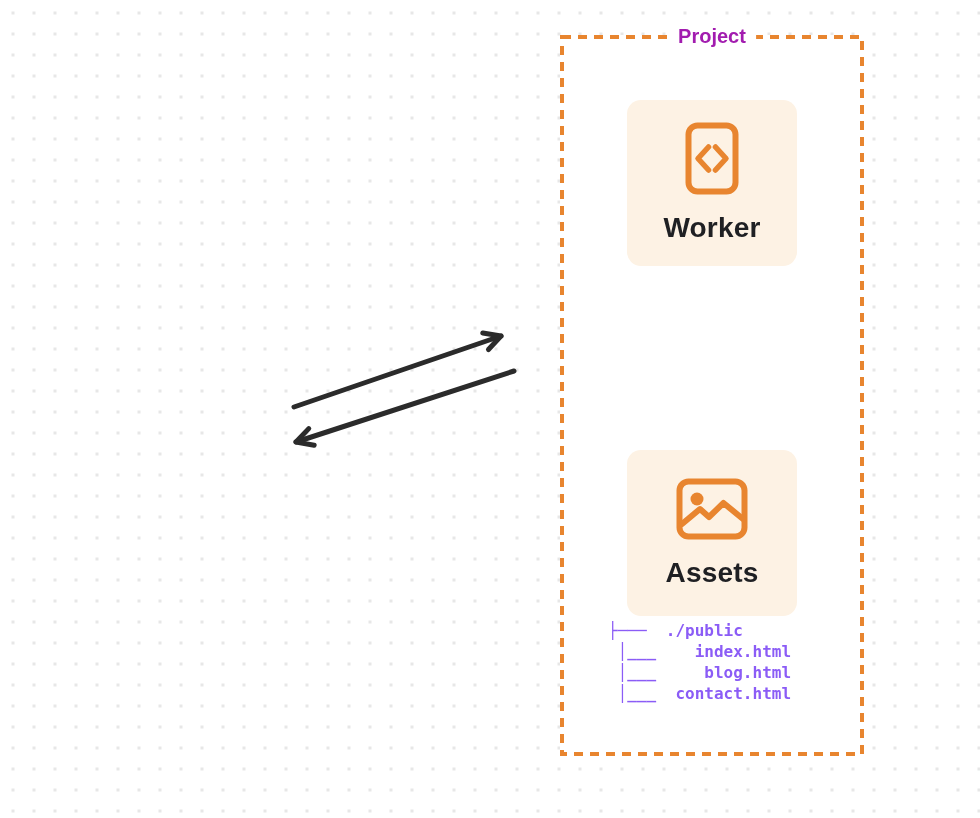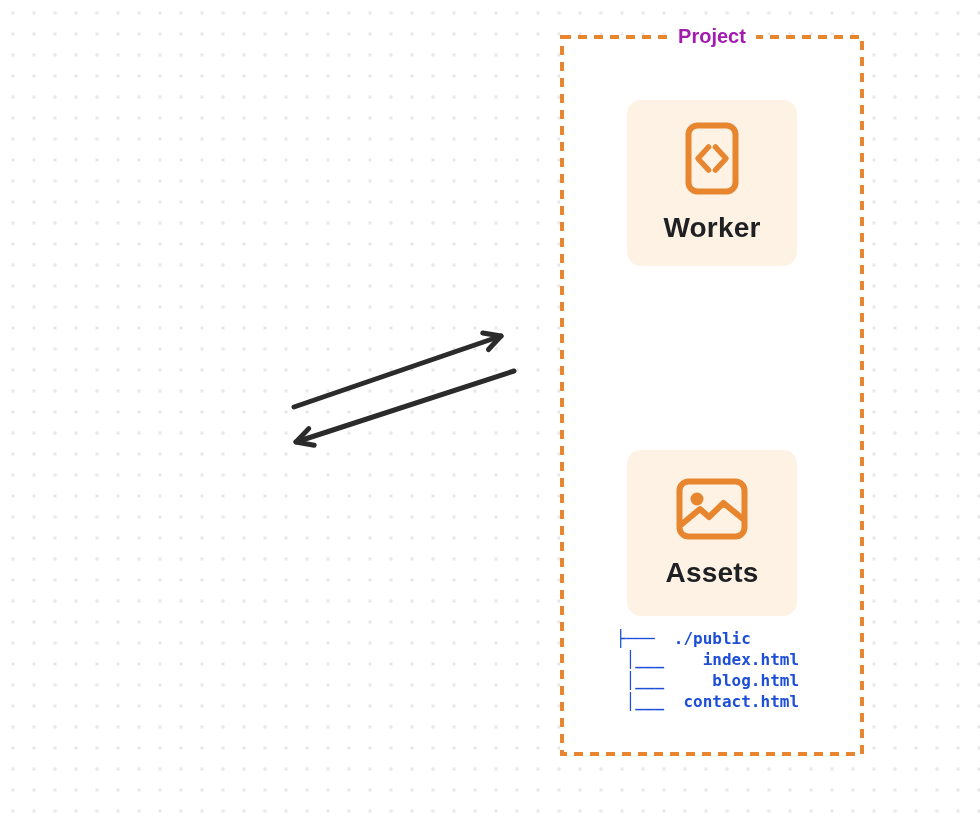--- a/index.html
+++ b/index.html
@@ -84,26 +84,26 @@
   .assets-node { top: 415px; }
   .cream-node .node-label {
     font-size: 28px; font-weight: 700; color: #1f2023; letter-spacing: 0.2px;
   }
   .node-icon { display: block; }
 
   
   .file-tree {
     position: absolute;
     left: 48px; top: 585px;
-    margin: 8px;
+    margin: 0;
     font-family: "DejaVu Sans Mono", monospace;
     font-size: 16px;
     line-height: 21px;
     font-weight: 700;
-    color: #1d4ed8;
+    color: #8b5cf6;
     white-space: pre;
   }
 </style>
 </head>
 <body>
 
 <div class="canvas">
 
 
 

